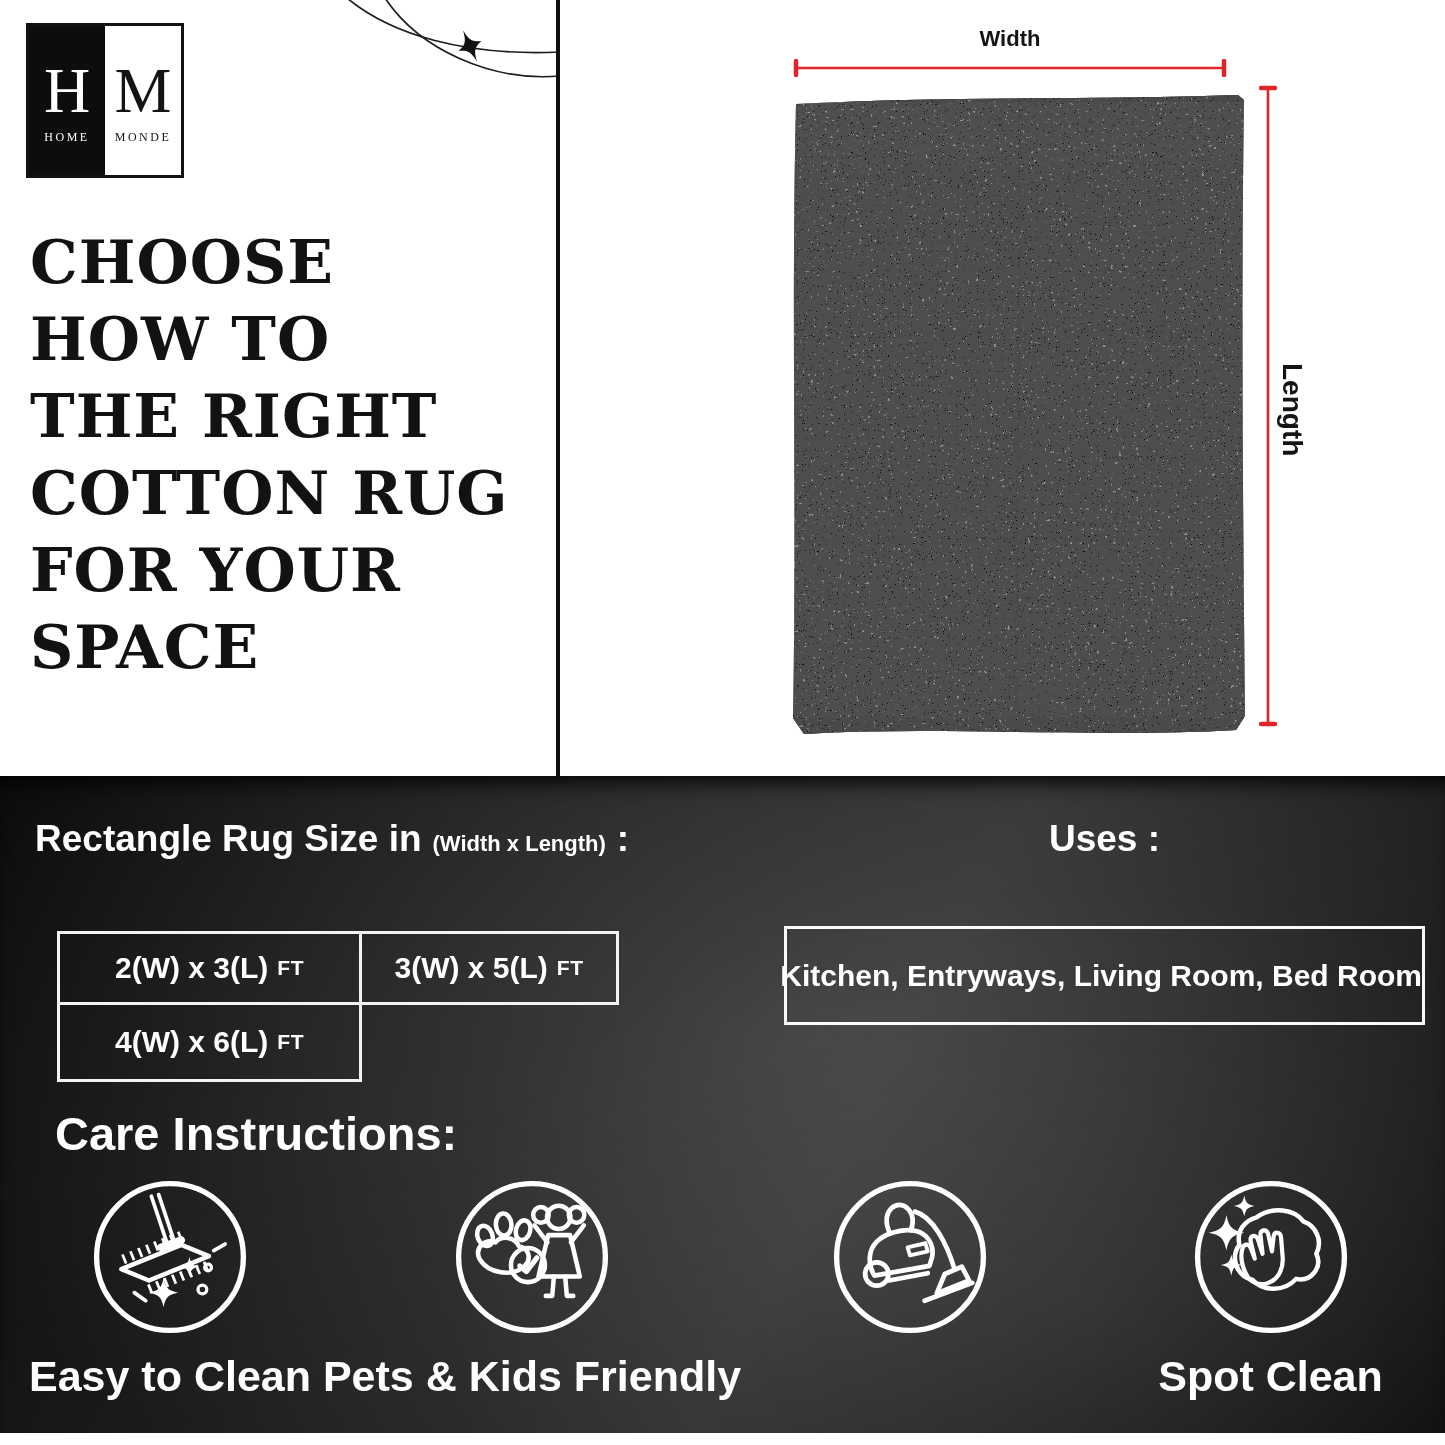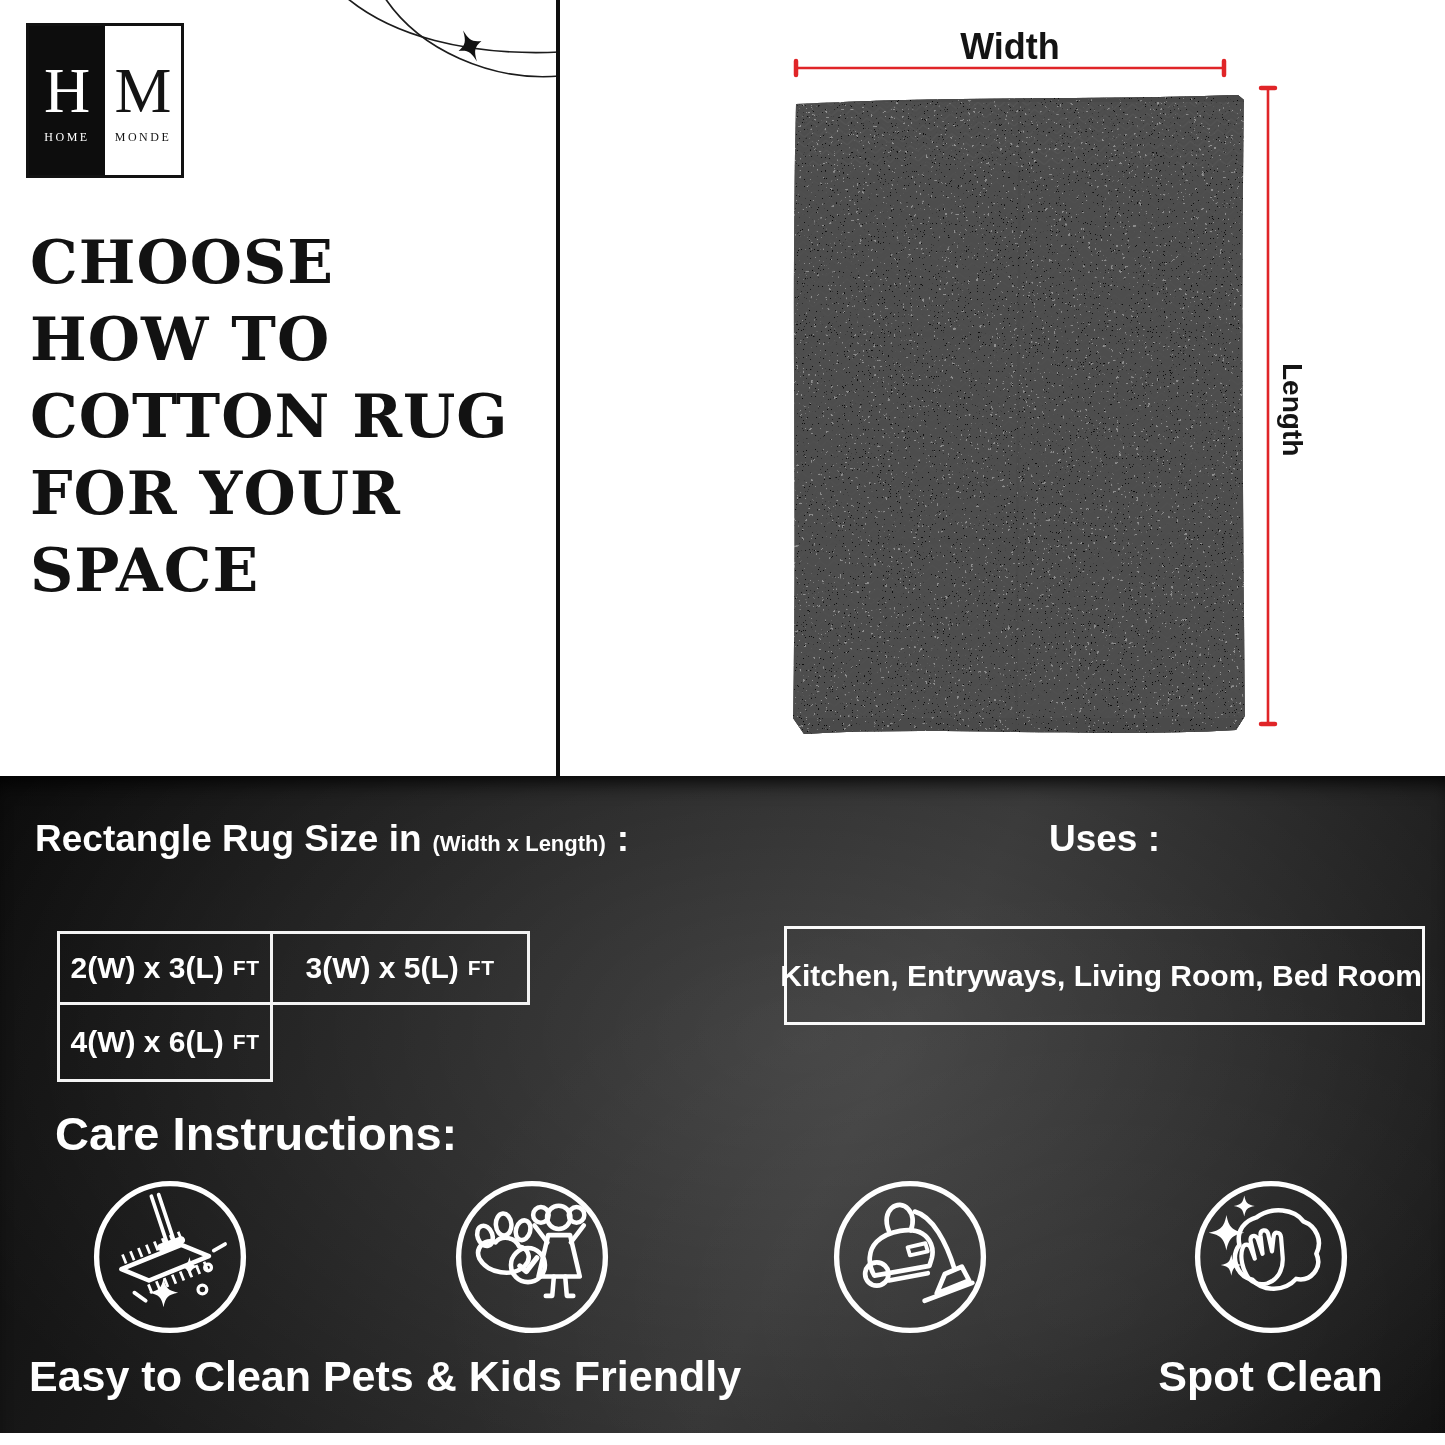--- a/index.html
+++ b/index.html
@@ -30,21 +30,21 @@
   .deco-curves { position: absolute; left: 280px; top: 0; }
 
   .divider-line { position: absolute; left: 556px; top: 0; width: 4px; height: 780px; background: #0e0e0e; }
 
   .photo-base-strip { position: absolute; left: 519px; top: 779px; width: 926px; height: 9px; background: #e6e6e3; }
 
   .rug-photo { position: absolute; left: 788px; top: 88px; }
 
   .width-label {
     position: absolute; left: 790px; top: 26px; width: 440px; text-align: center;
-    font-size: 36px; font-weight: 700; color: #141414;
+    font-size: 22px; font-weight: 700; color: #141414;
   }
   .width-arrow { position: absolute; left: 790px; top: 58px; }
   .length-arrow { position: absolute; left: 1258px; top: 82px; }
   .length-label {
     position: absolute; left: 1276px; top: 330px; height: 160px;
     writing-mode: vertical-rl; text-align: center;
     font-size: 28px; font-weight: 700; color: #141414;
   }
 
   
@@ -71,21 +71,21 @@
     font-size: 37px; font-weight: 700;
   }
 
   .size-table { position: absolute; left: 57px; top: 155px; }
   .size-row { display: flex; }
   .size-cell {
     border: 3px solid #f3f3f3; height: 74px;
     display: flex; align-items: center; justify-content: center;
     font-weight: 700; font-size: 30px; white-space: nowrap;
   }
-  .cell-w1 { width: 216px; }
+  .cell-w1 { width: 305px; }
   .cell-w2 { width: 260px; margin-left: -3px; }
   .size-row-2 .size-cell { margin-top: -3px; height: 80px; }
   .size-unit { font-size: 21px; margin-left: 9px; letter-spacing: 0.5px; }
 
   .uses-box {
     position: absolute; left: 784px; top: 150px; width: 641px; height: 99px;
     border: 3px solid #fafafa; display: flex; align-items: center; justify-content: flex-end;
     font-size: 30px; font-weight: 700; white-space: nowrap;
   }
 
@@ -119,20 +119,21 @@
 
     <svg class="deco-curves" width="300" height="130" viewBox="0 0 300 130">
       <path d="M58,-10 C108,38 192,56 280,52" stroke="#1c1c1c" stroke-width="1.7" fill="none"></path>
       <path d="M100,-10 C136,52 216,82 280,76" stroke="#1c1c1c" stroke-width="1.7" fill="none"></path>
       <path d="M190,29 C191.7,40.5 193.5,43 202.5,46 C193.5,49 191.7,51.5 190,63 C188.3,51.5 186.5,49 177.5,46 C186.5,43 188.3,40.5 190,29 Z" fill="#111" transform="rotate(-24 190 46)"></path>
     </svg>
 
     <div class="main-title">
       <div>CHOOSE</div>
       <div>HOW TO</div>
+      <div>THE RIGHT</div>
       <div>COTTON RUG</div>
       <div>FOR YOUR</div>
       <div>SPACE</div>
     </div>
 
     <div class="divider-line"></div>
     <div class="photo-base-strip"></div>
 
     <svg class="rug-photo" width="462" height="652" viewBox="0 0 462 652">
       <defs>

